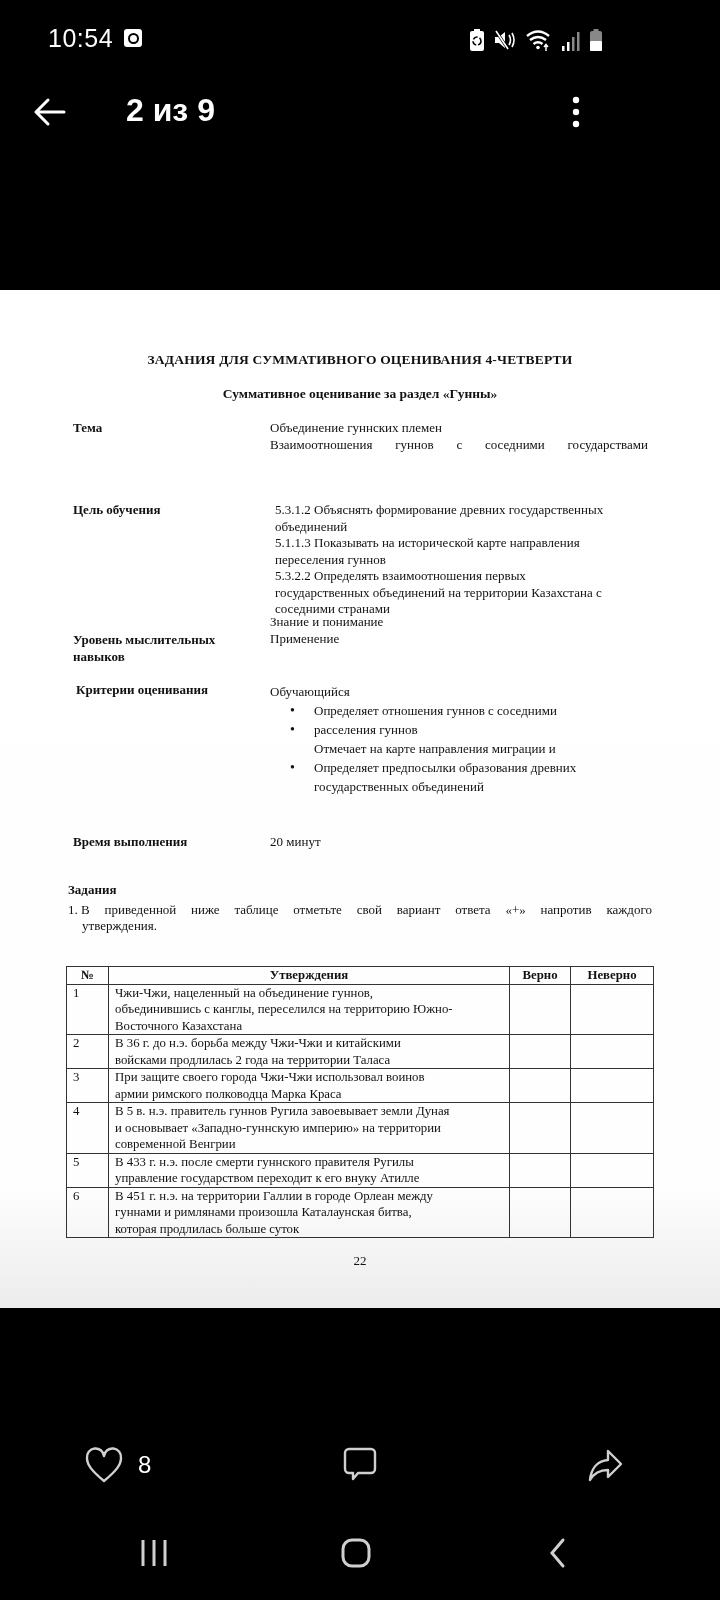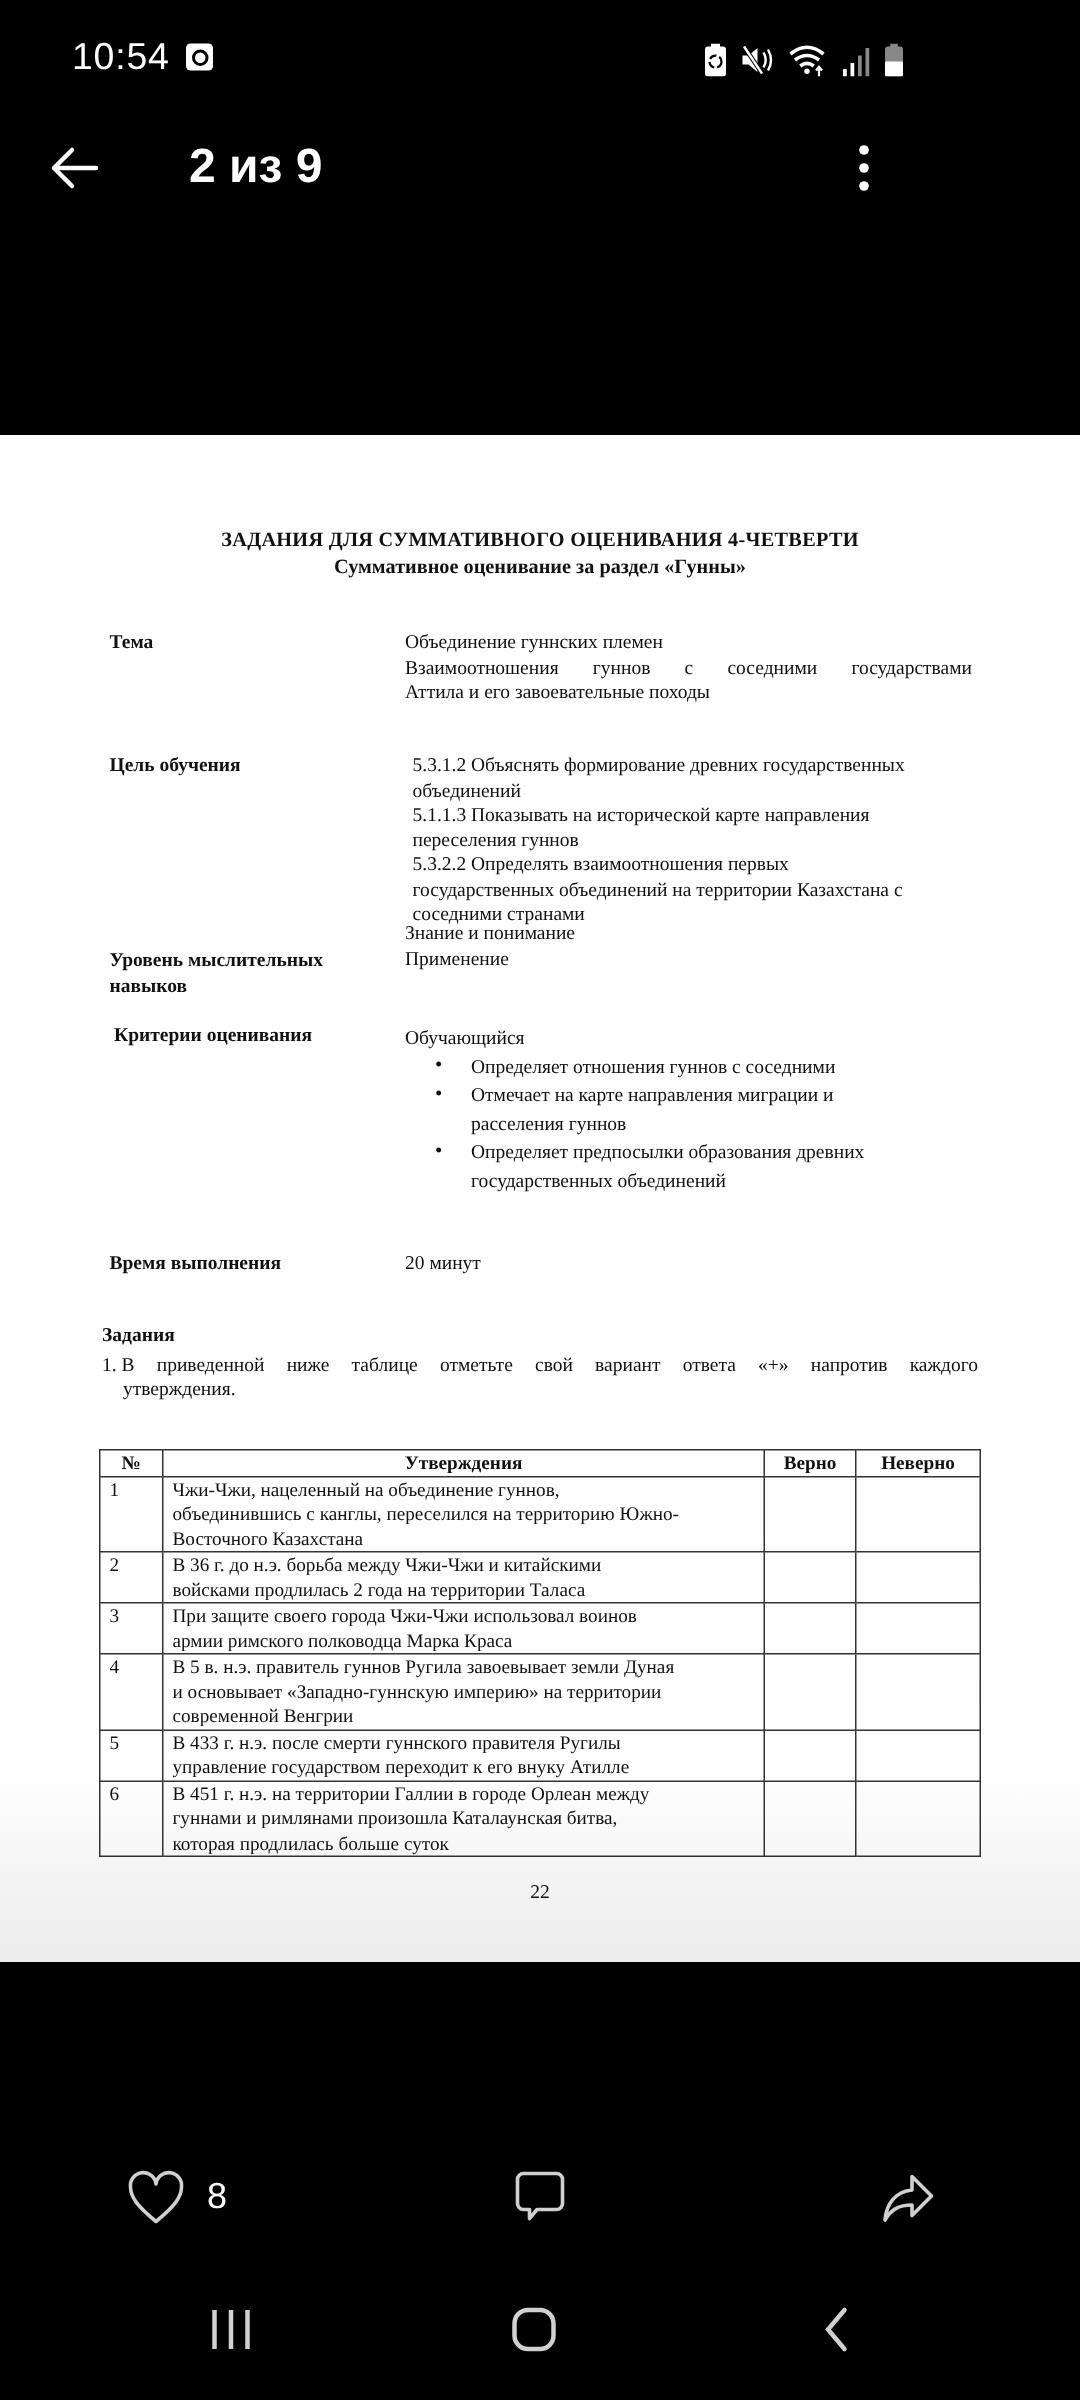--- a/index.html
+++ b/index.html
@@ -16,21 +16,21 @@
   .appbar { position:absolute; top:80px; left:0; width:624px; height:70px; }
   .back-btn { position:absolute; left:28px; top:10px; width:44px; height:44px; cursor:pointer; }
   .title { position:absolute; left:126px; top:12px; font-size:32px; font-weight:bold; }
   .more-btn { position:absolute; right:36px; top:10px; width:24px; height:44px; cursor:pointer; }
   
   .photo { position:absolute; left:0; top:290px; width:720px; height:1018px;
            background:linear-gradient(#ffffff 0%, #fefefe 88%, #ececec 100%); overflow:hidden; color:#111;
            font-family:"Liberation Serif", serif; }
   .doc { position:absolute; left:0; top:0; width:720px; }
   .h1 { position:absolute; left:0; width:720px; top:62px; text-align:center; font-weight:bold; font-size:13.5px; letter-spacing:0.2px; }
-  .h2 { position:absolute; left:0; width:720px; top:80px; text-align:center; font-weight:bold; font-size:13.5px; }
+  .h2 { position:absolute; left:0; width:720px; top:96px; text-align:center; font-weight:bold; font-size:13.5px; }
   .row-label { position:absolute; left:73px; font-weight:bold; font-size:13px; line-height:16.5px; }
   .row-val { position:absolute; left:270px; font-size:13px; line-height:16.5px; width:378px; }
   .row-val div { white-space:nowrap; }
   .justify { display:flex; justify-content:space-between; }
   .ital { }
   .bul { position:relative; padding-left:44px; }
   .bul::before { content:"•"; position:absolute; left:20px; top:0; font-size:14px; }
   .task-h { position:absolute; left:68px; top:592px; font-weight:bold; font-size:13px; }
   .task-1 { position:absolute; left:68px; top:612px; width:584px; font-size:13px; line-height:16px; }
   .task-1 .l1 { display:flex; justify-content:space-between; }
@@ -113,21 +113,20 @@
     <div class="row-label" style="top:130px;">Тема</div>
     <div class="row-val" style="top:130px;">
       <div>Объединение гуннских племен</div>
       <div class="justify">
         <span>Взаимоотношения</span>
         <span>гуннов</span>
         <span>с</span>
         <span>соседними</span>
         <span>государствами</span>
       </div>
-      <div>Аттила и его завоевательные походы</div>
     </div>
 
     <div class="row-label" style="top:212px;">Цель обучения</div>
     <div class="row-val" style="top:212px; left:275px;">
       <div>5.3.1.2 Объяснять формирование древних  государственных</div>
       <div>объединений</div>
       <div>5.1.1.3 Показывать на исторической карте направления</div>
       <div>переселения гуннов</div>
       <div>5.3.2.2 Определять взаимоотношения первых</div>
       <div>государственных объединений на территории Казахстана с</div>
@@ -143,22 +142,22 @@
       <div>Применение</div>
     </div>
 
     <div class="row-label" style="top:392px; left:76px;">Критерии оценивания</div>
     <div class="row-val" style="top:392px; line-height:19px;">
       <div class="ital">Обучающийся</div>
       <div class="bul">
         <div>Определяет отношения гуннов с  соседними</div>
       </div>
       <div class="bul">
+        <div>расселения гуннов</div>
         <div>Отмечает на карте  направления миграции  и</div>
-        <div>расселения гуннов</div>
       </div>
       <div class="bul">
         <div>Определяет предпосылки образования древних</div>
         <div>государственных объединений</div>
       </div>
     </div>
 
     <div class="row-label" style="top:544px;">Время выполнения</div>
     <div class="row-val" style="top:544px;">20 минут</div>
 

